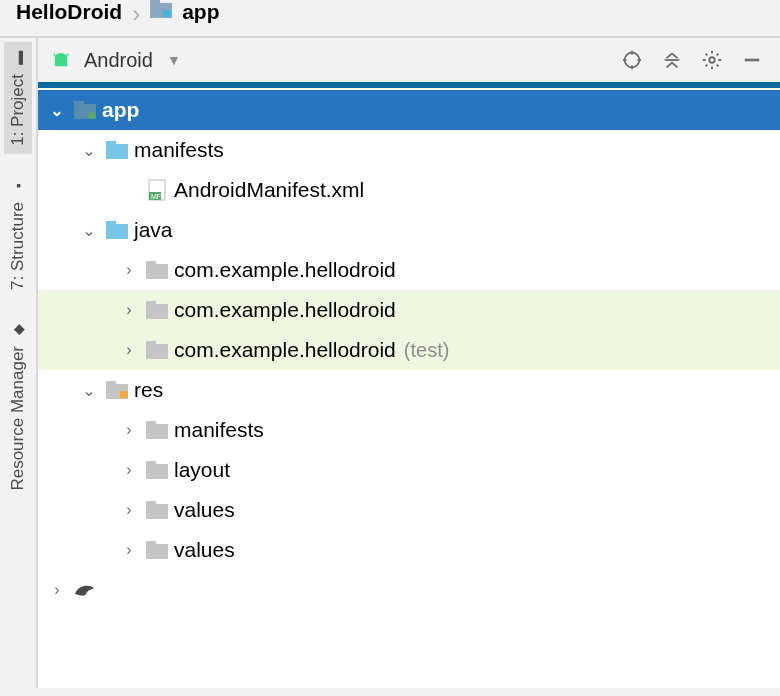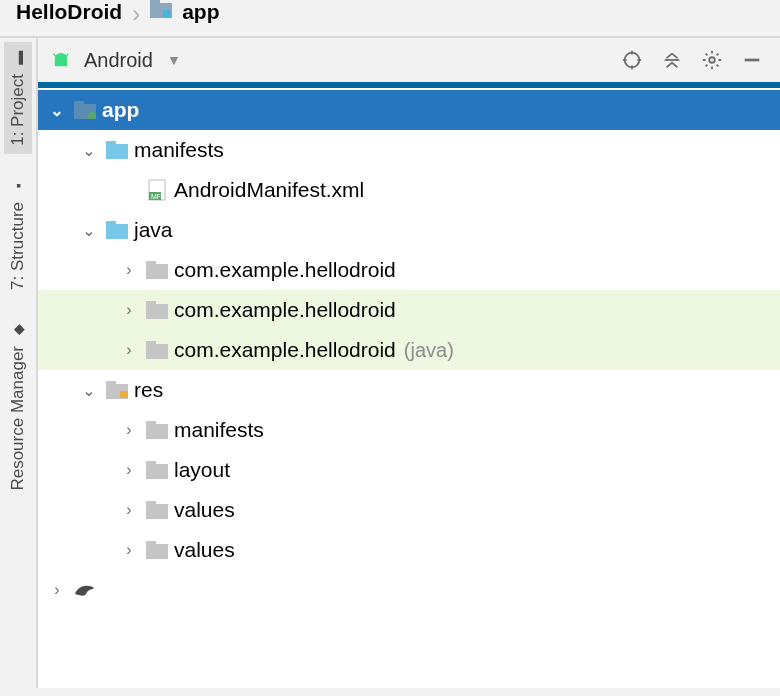--- a/index.html
+++ b/index.html
@@ -275,21 +275,21 @@
 
       <div class="tree-row indent-2 hl">
         <span class="arrow">›</span>
         <span class="folder-icon">
           <svg width="22" height="18">
               <rect x="0" y="3" width="22" height="15" fill="#c5c5c5"></rect>
               <rect x="0" y="0" width="10" height="6" fill="#c5c5c5"></rect>
             </svg>
         </span>
         <span class="node-label">com.example.hellodroid</span>
-        <span class="node-suffix">(java)</span>
+        <span class="node-suffix">(test)</span>
       </div>
 
       <div class="tree-row indent-1">
         <span class="arrow">⌄</span>
         <span class="folder-icon">
           <svg width="22" height="18">
               <rect x="0" y="3" width="22" height="15" fill="#c5c5c5"></rect>
               <rect x="0" y="0" width="10" height="6" fill="#c5c5c5"></rect>
               <rect x="14" y="10" width="8" height="7" fill="#f0a93c"></rect>
             </svg>

